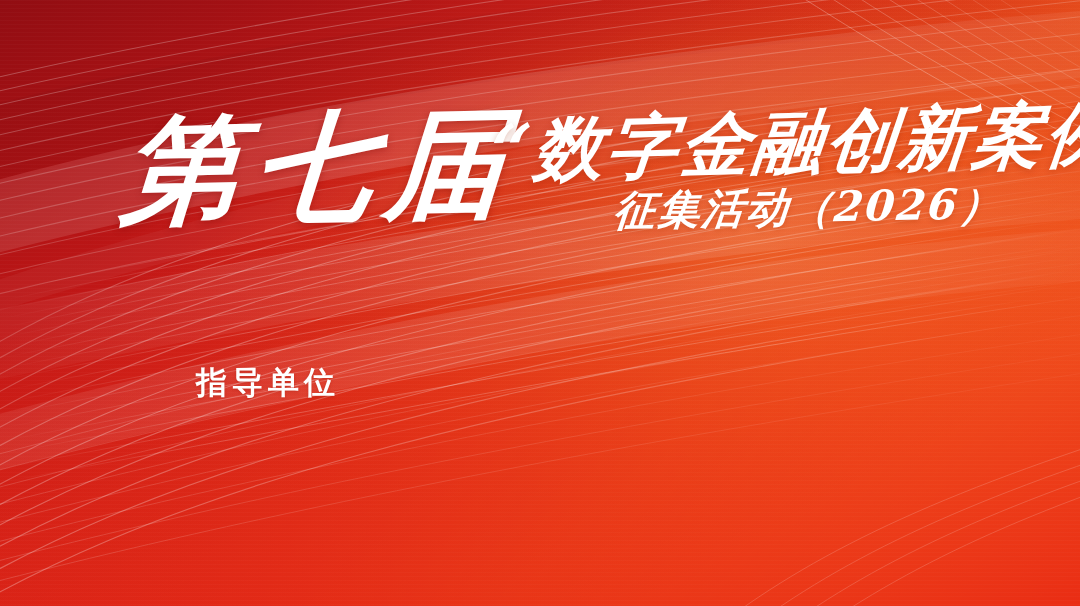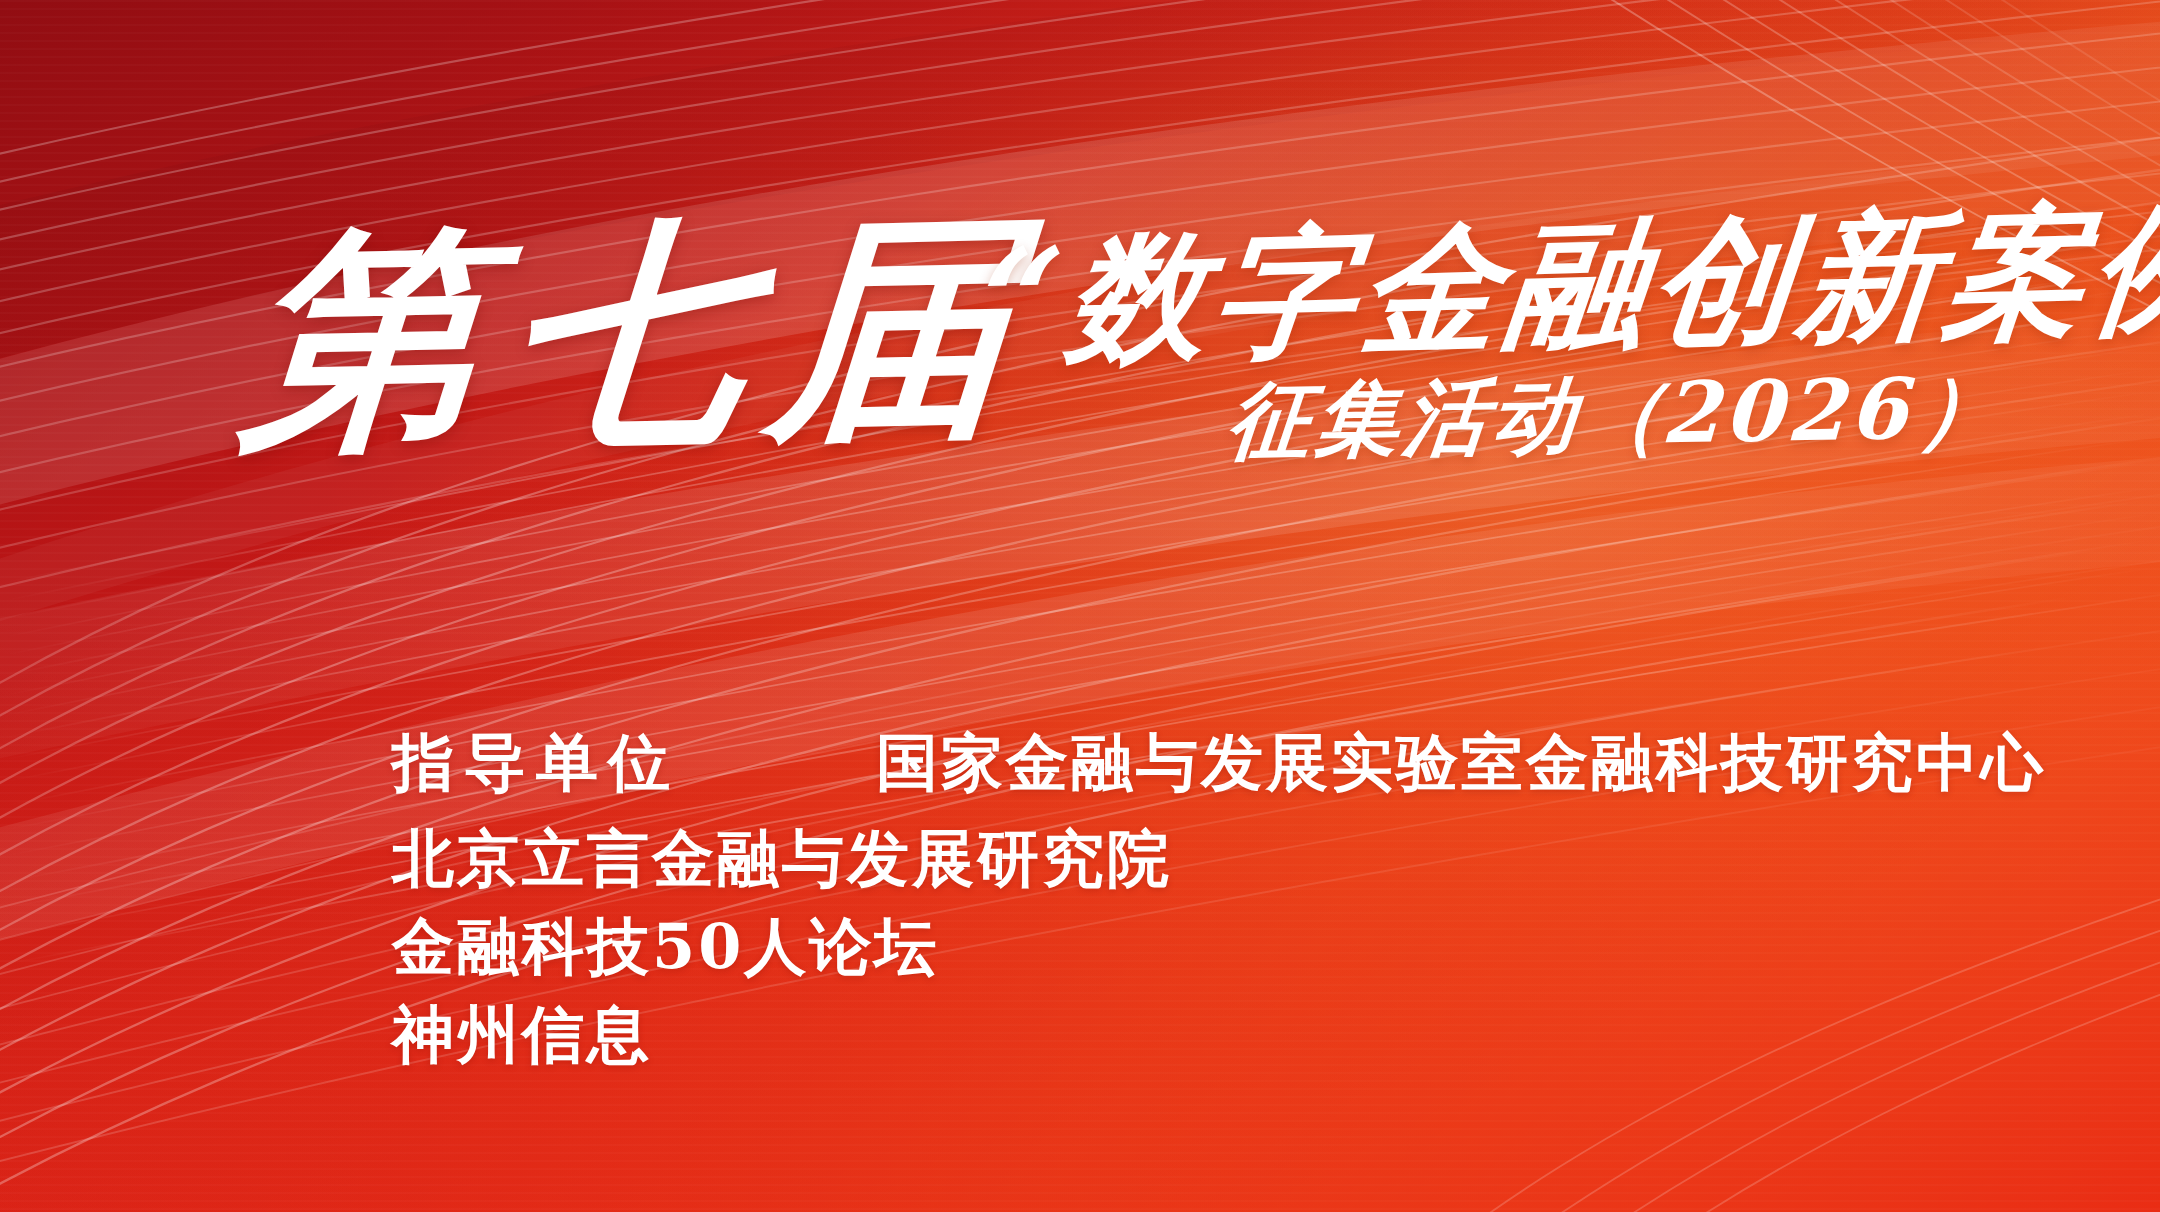--- a/index.html
+++ b/index.html
@@ -79,21 +79,20 @@
   #credits{
     position:absolute;
     left:196px;
     top:360px;
     width:840px;
   }
   .credit-row{
     display:flex;
     align-items:center;
     margin-bottom:4px;
-    gap:20px;
   }
   .credit-label{
     width:222px;
     flex:0 0 222px;
     color:#fff;
     font-family:"DejaVu Serif","Liberation Serif",serif;
     font-weight:700;
     font-size:31px;
     letter-spacing:5px;
     line-height:44px;
@@ -323,28 +322,20 @@
     <div class="txt brush" id="main-title">第七届</div>
 
     <div class="txt brush" id="quoted-title">“数字金融创新案例”</div>
 
     <div class="txt brush" id="subtitle">征集活动（2026）</div>
 
     <div id="credits">
 
       <div class="credit-row">
         <div class="credit-label">指导单位</div>
-        <div class="credit-values">
-          <div class="credit-value">国家金融与发展实验室金融科技研究中心</div>
-        </div>
       </div>
 
       <div class="credit-row">
-        <div class="credit-values">
-          <div class="credit-value">北京立言金融与发展研究院</div>
-          <div class="credit-value">金融科技50人论坛</div>
-          <div class="credit-value">神州信息</div>
-        </div>
       </div>
 
     </div>
   </div>
 </div>
 
 </body></html>

